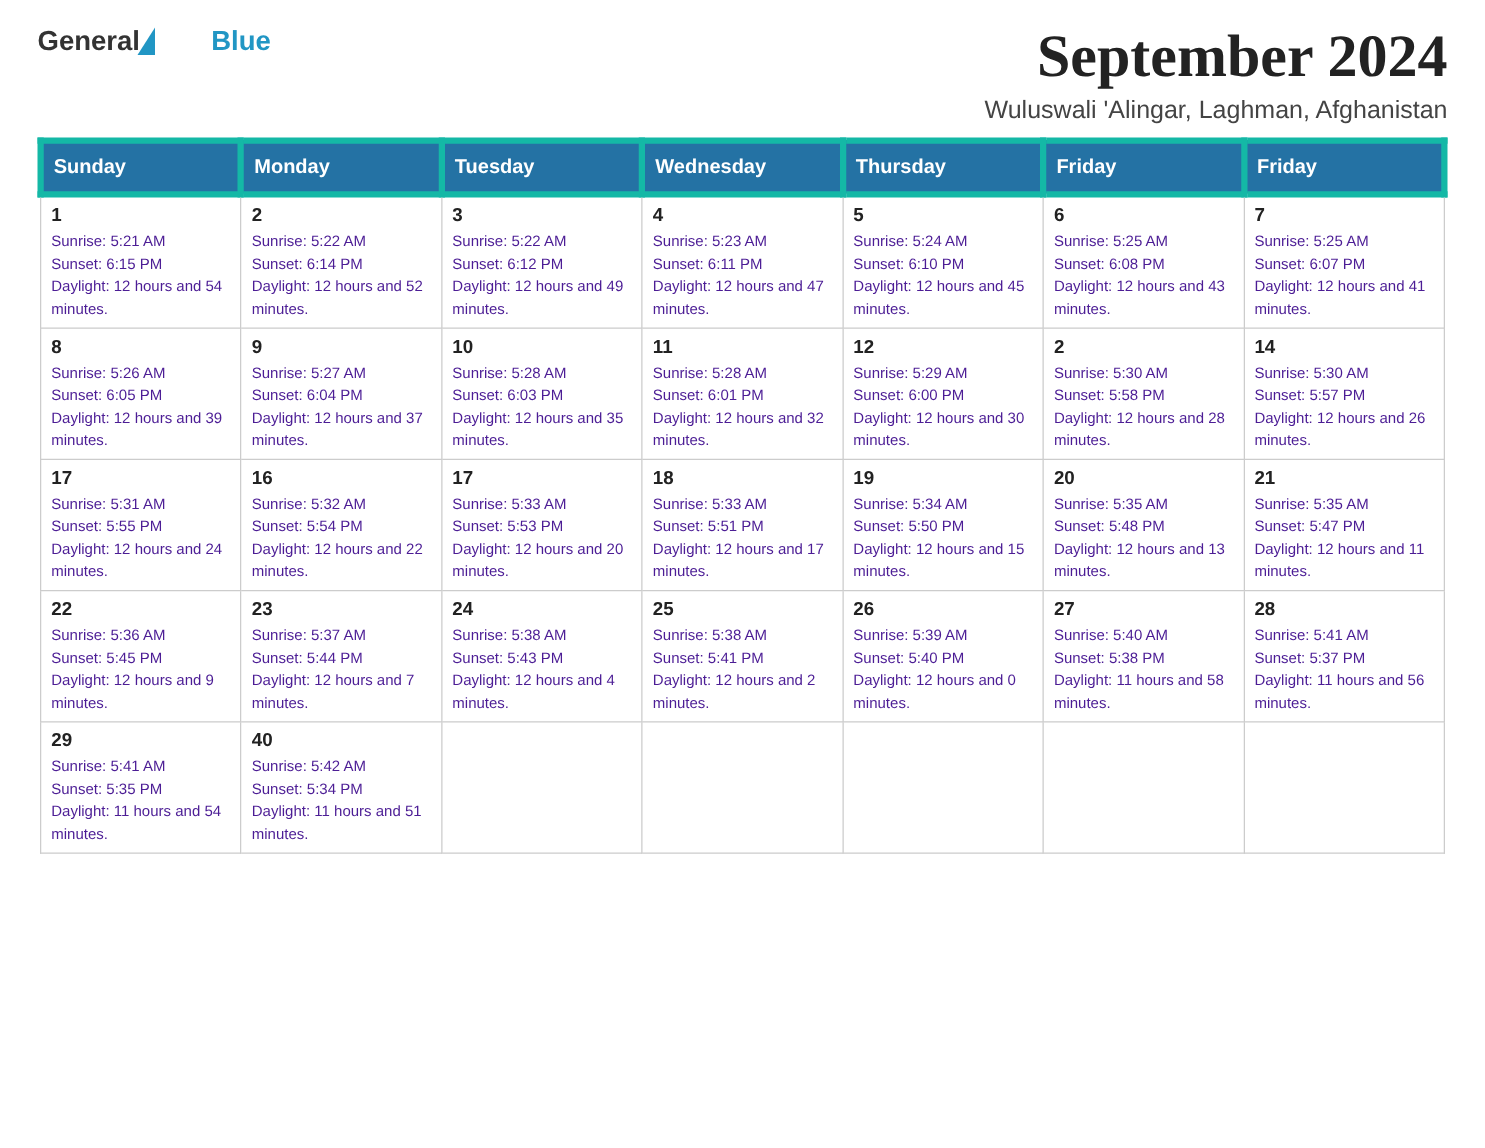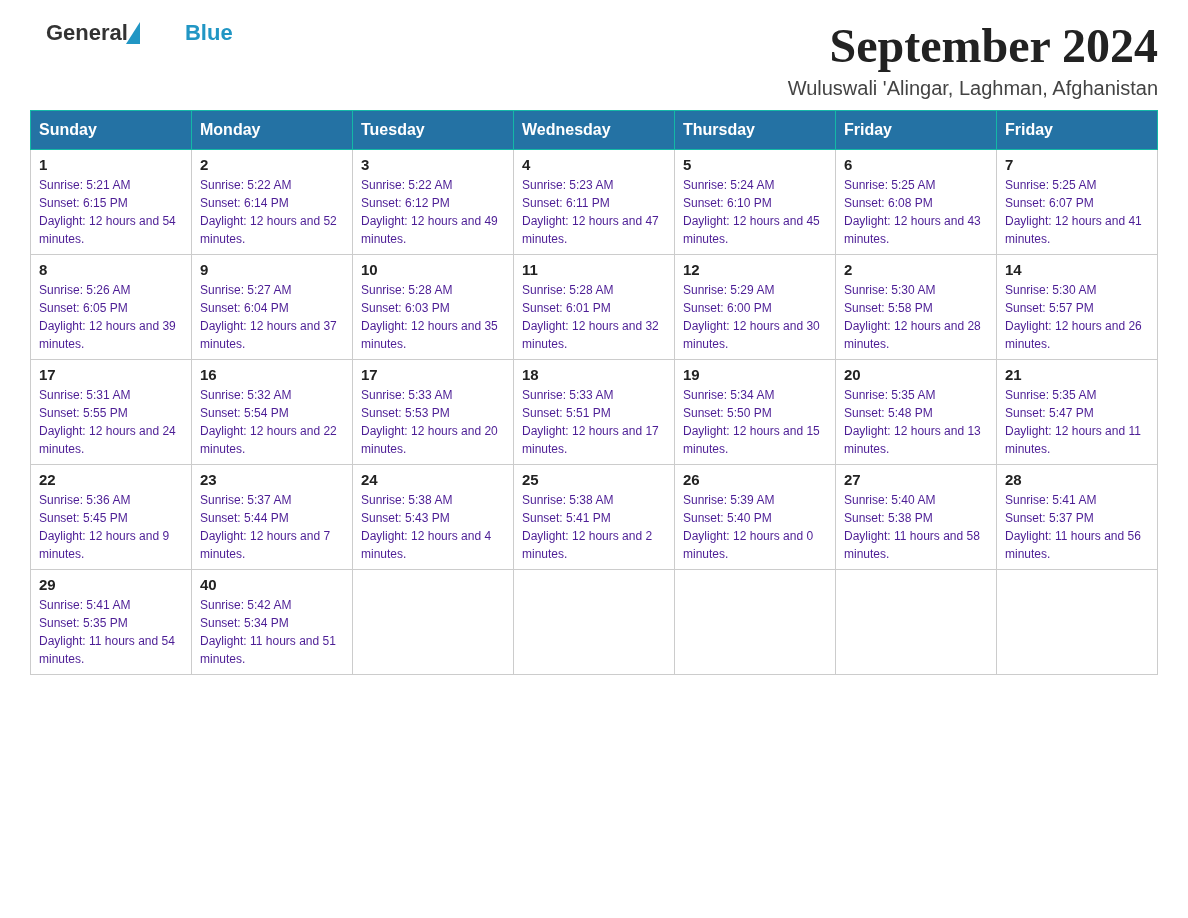--- a/index.html
+++ b/index.html
@@ -8,21 +8,20 @@
       background: #ffffff;
       width: 1188px;
       min-height: 918px;
       padding: 20px 30px;
     }
     .header-area {
       display: flex;
       justify-content: space-between;
       align-items: flex-start;
       margin-bottom: 10px;
-      margin-left: 16px;
     }
     .logo-text-general {
       font-size: 22px;
       font-weight: bold;
       color: #333333;
     }
     .logo-text-blue {
       font-size: 22px;
       font-weight: bold;
       color: #2196c4;
@@ -56,21 +55,21 @@
       border-collapse: collapse;
       margin-top: 10px;
     }
     .calendar-table th {
       background-color: #2472a4;
       color: #ffffff;
       font-size: 16px;
       font-weight: bold;
       padding: 10px 8px;
       text-align: left;
-      border: 1px solid #14b8a6;
+      border: 5px solid #14b8a6;
     }
     .calendar-table td {
       border: 1px solid #cccccc;
       vertical-align: top;
       padding: 6px 8px;
       width: 14.28%;
       height: 100px;
       font-size: 12.5px;
       color: #333333;
       background: #ffffff;

